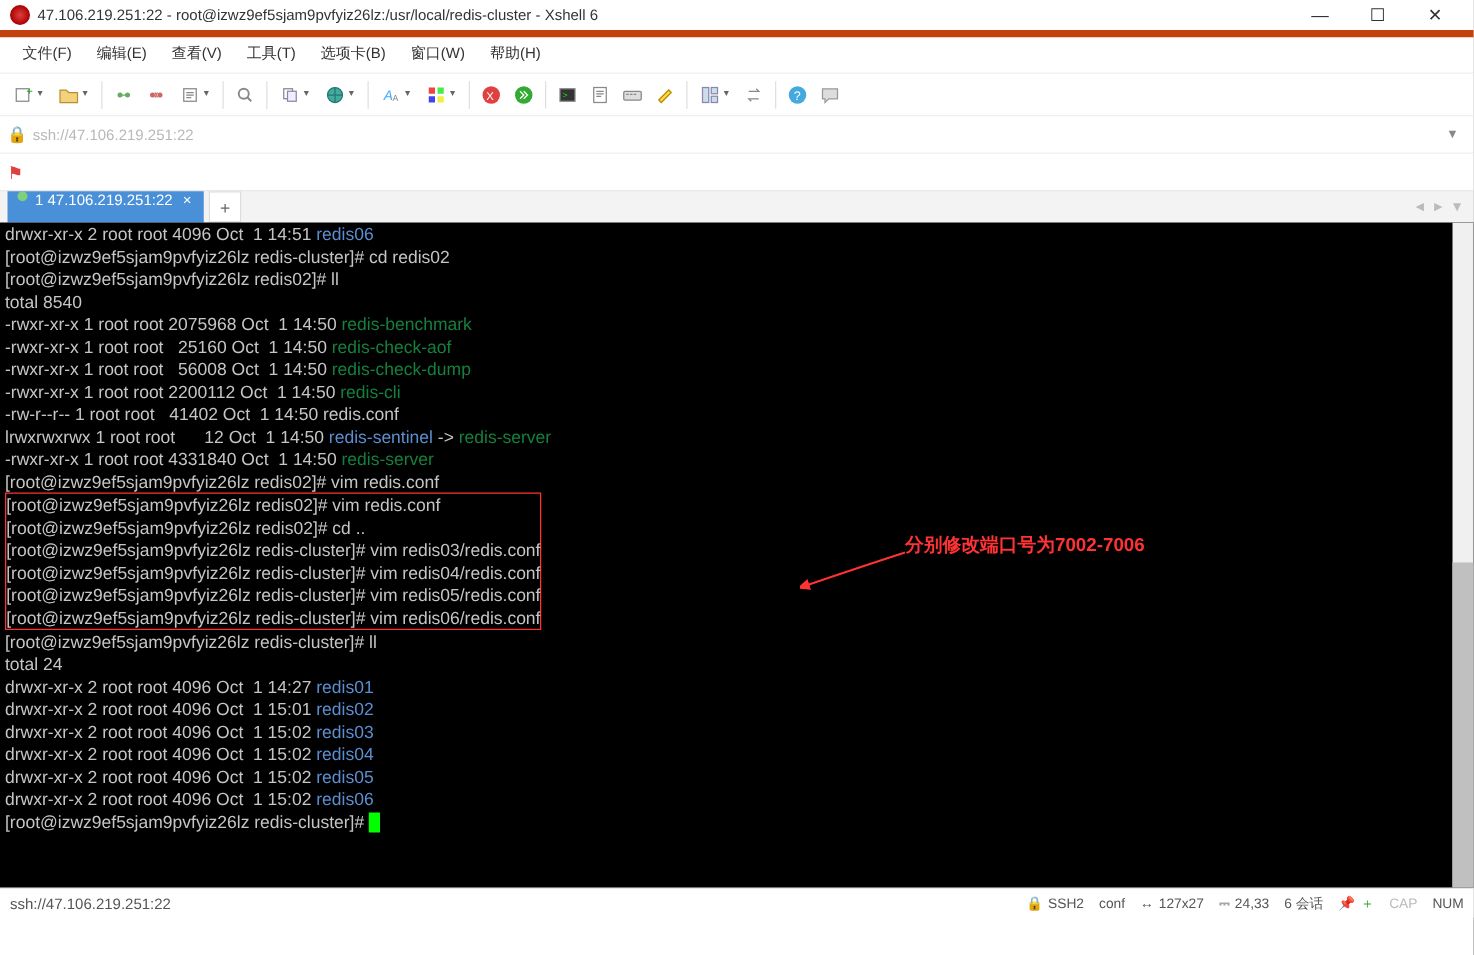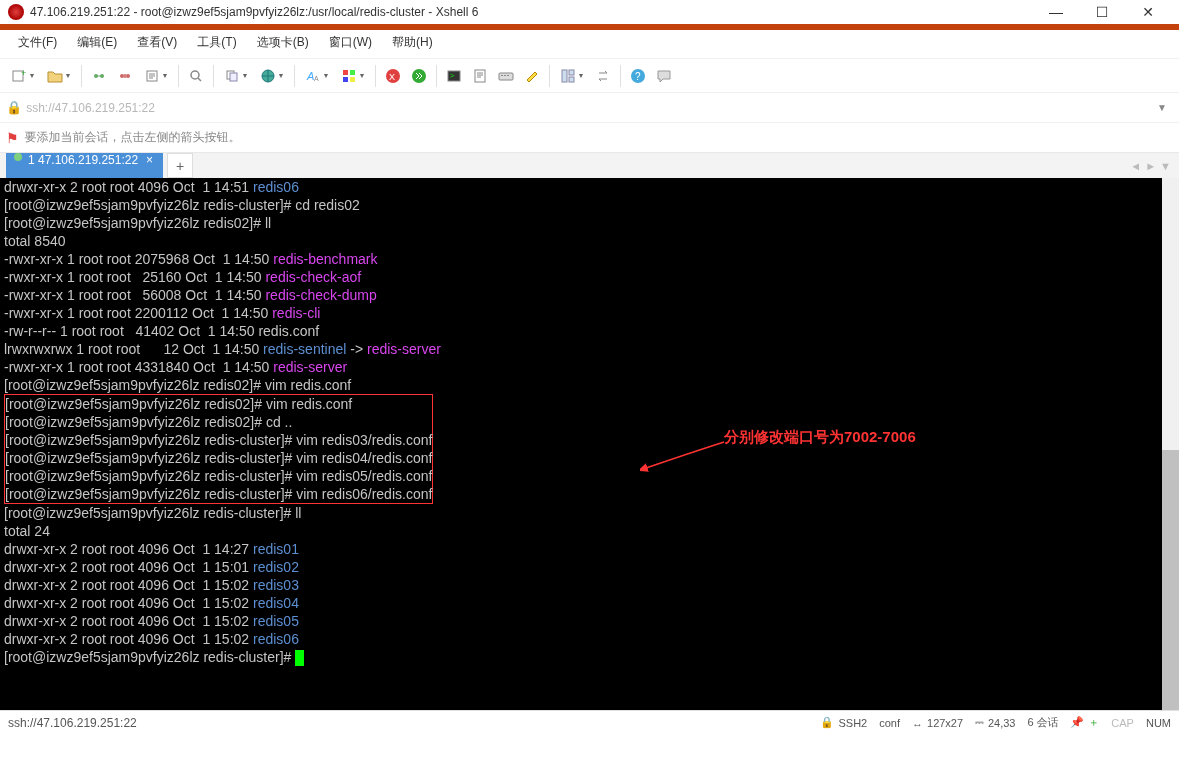--- a/index.html
+++ b/index.html
@@ -33,21 +33,21 @@
 .tab { display: flex; align-items: flex-start; padding: 0 8px; font-size: 12px; background: #4a90d9; color: #fff; gap: 6px; }
 .tab .dot { width: 8px; height: 8px; border-radius: 50%; background: #7ed07e; }
 .tab .close { font-size: 12px; padding: 0 2px; }
 .tab-add { width: 26px; display: flex; align-items: center; justify-content: center; background: #fff; border: 1px solid #ddd; margin-left: 4px; font-size: 14px; color: #666; }
 .tab-nav { margin-left: auto; display: flex; align-items: center; gap: 4px; padding: 0 8px; color: #bbb; font-size: 11px; }
 
 .terminal { height: 532px; background: #000; font-family: "Consolas", "Courier New", monospace; font-size: 14px; line-height: 18px; color: #c5c5c5; overflow: hidden; position: relative; }
 .terminal .scroll { position: absolute; right: 0; top: 0; bottom: 0; width: 17px; background: #f0f0f0; }
 .terminal .scroll .thumb { width: 100%; height: 260px; background: #c0c0c0; position: absolute; bottom: 0; }
 .terminal .content { padding: 0 4px; white-space: pre; }
-.g { color: #d946ef; text-align: center; }
+.g { color: #15803d; text-align: center; }
 .bl { color: #5c8fd1; margin-top: 24px; }
 .redbox { border: 1px solid #ff3333; display: inline-block; padding: 0; }
 .annot { position: absolute; color: #ff3333; font-family: "Microsoft YaHei", sans-serif; font-size: 15px; left: 724px; top: 250px; font-weight: bold; }
 .arrow-svg { position: absolute; left: 640px; top: 260px; pointer-events: none; }
 .cursor { display: inline-block; width: 9px; height: 16px; background: #00ff00; vertical-align: middle; }
 
 .statusbar { height: 24px; display: flex; align-items: center; background: #fff; border-top: 1px solid #e0e0e0; font-size: 11px; color: #555; padding: 0 8px; gap: 12px; }
 .statusbar .left { flex: 1; color: #555; font-size: 12px; }
 .statusbar .item { display: flex; align-items: center; gap: 4px; }
 .statusbar .lockicon { color: #d4a000; }
@@ -219,21 +219,20 @@
 </div>
 
 <div class="addrbar">
   <span class="lockicon">🔒</span>
   <span class="addr">ssh://47.106.219.251:22</span>
   <span class="dropdown">▼</span>
 </div>
 
 <div class="hintbar">
   <span class="flag">⚑</span>
-  <span>要添加当前会话，点击左侧的箭头按钮。</span>
 </div>
 
 <div class="tabbar">
   <div class="tab">
     <span class="dot"></span>
     <span>1 47.106.219.251:22</span>
     <span class="close">×</span>
   </div>
   <div class="tab-add">+</div>
   <div class="tab-nav">

